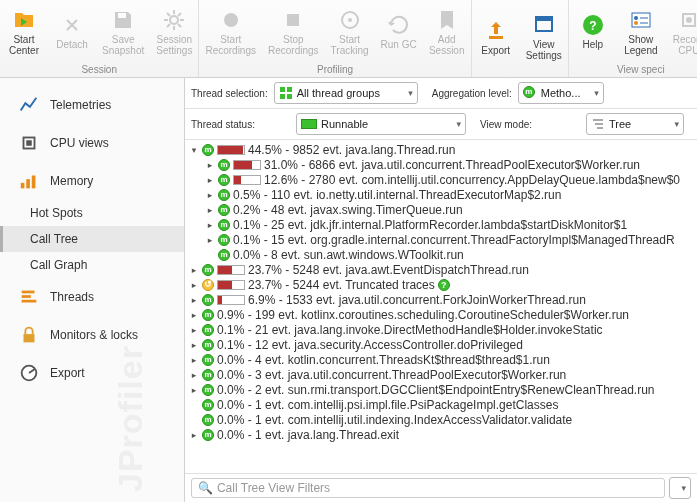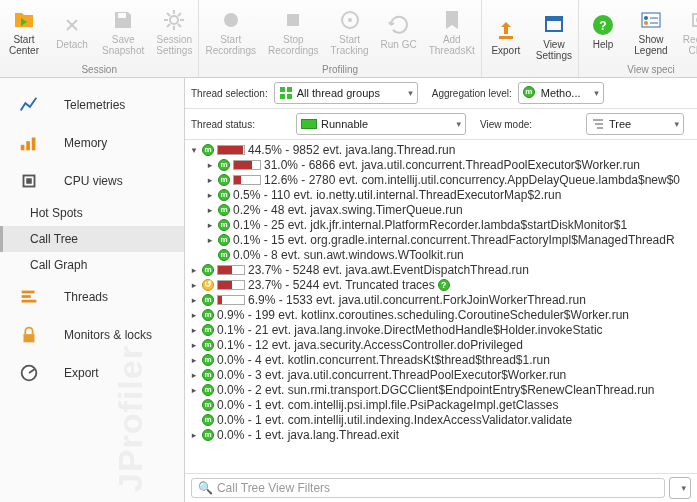--- a/index.html
+++ b/index.html
@@ -7,21 +7,21 @@
 .toolbar{height:78px;display:flex;border-bottom:1px solid #d0d0d0;background:linear-gradient(#fdfdfd,#f3f3f3);}
 .tgroup{display:flex;flex-direction:column;border-right:1px solid #e0e0e0;}
 .tbuttons{display:flex;flex:1;}
 .tbtn{display:flex;flex-direction:column;align-items:center;justify-content:center;padding:4px 6px;gap:2px;min-width:48px;cursor:pointer;}
 .tbtn.disabled{opacity:.4;cursor:default;}
 .tbtn .ic{width:24px;height:24px;display:flex;align-items:center;justify-content:center;}
 .tbtn .lbl{font-size:10px;color:#444;text-align:center;line-height:1.1;white-space:pre;}
 .tgrouplabel{text-align:center;font-size:10px;color:#888;padding:1px 0 2px;}
 .main{flex:1;display:flex;overflow:hidden;}
 .sidebar{width:185px;background:#fafafa;border-right:1px solid #d0d0d0;padding-top:8px;position:relative;}
-.navitem{display:flex;align-items:center;gap:24px;padding:8px 8px 8px 18px;cursor:pointer;}
+.navitem{display:flex;align-items:center;gap:10px;padding:8px 8px 8px 18px;cursor:pointer;}
 .navitem.sm{padding:6px 8px 6px 30px;}
 .navitem.sel{background:#e8e8e8;border-left:3px solid #b0b0b0;padding-left:27px;}
 .navitem .nic{width:22px;height:22px;display:flex;align-items:center;justify-content:center;}
 .navitem .nlbl{color:#333;font-size:12px;}
 .watermark{position:absolute;left:150px;bottom:10px;color:#eee;font-size:34px;font-weight:700;transform:rotate(-90deg);transform-origin:left bottom;letter-spacing:1px;}
 .content{flex:1;display:flex;flex-direction:column;overflow:hidden;}
 .optbar{display:flex;align-items:center;gap:6px;padding:4px 6px;border-bottom:1px solid #e0e0e0;}
 .optlbl{font-size:10px;color:#333;white-space:nowrap;}
 .combo{display:flex;align-items:center;border:1px solid #b8b8b8;border-radius:3px;height:22px;padding:0 4px;gap:4px;background:#fff;cursor:pointer;}
 .combo .cic{width:14px;height:14px;}
@@ -125,21 +125,21 @@
           </span>
           <span class="lbl">Run GC</span>
         </div>
         <div class="tbtn disabled">
           <span class="ic">
             <svg viewBox="0 0 24 24">
               <path fill="#888" d="M6 3h12v18l-6-4-6 4z"></path>
             </svg>
           </span>
           <span class="lbl">Add
-ThreadsKt</span>
+Session</span>
         </div>
       </div>
       <div class="tgrouplabel">Profiling</div>
     </div>
     <div class="tgroup">
       <div class="tbuttons">
         <div class="tbtn">
           <span class="ic">
             <svg viewBox="0 0 24 24">
               <path fill="#e88c1a" d="M12 3l5 5h-3v7h-4V8H7z"></path>
@@ -206,35 +206,35 @@
         <span class="nic">
           <svg viewBox="0 0 24 24">
             <polyline points="3,18 8,10 13,14 20,4" fill="none" stroke="#2a6db0" stroke-width="2"></polyline>
           </svg>
         </span>
         <span class="nlbl">Telemetries</span>
       </div>
       <div class="navitem">
         <span class="nic">
           <svg viewBox="0 0 24 24">
+            <rect x="6" y="6" width="12" height="12" fill="none" stroke="#555" stroke-width="2"></rect>
+            <rect x="9" y="9" width="6" height="6" fill="#555"></rect>
+          </svg>
+        </span>
+        <span class="nlbl">CPU views</span>
+      </div>
+      <div class="navitem">
+        <span class="nic">
+          <svg viewBox="0 0 24 24">
             <rect x="3" y="14" width="4" height="6" fill="#e88c1a"></rect>
             <rect x="9" y="10" width="4" height="10" fill="#e88c1a"></rect>
             <rect x="15" y="6" width="4" height="14" fill="#e88c1a"></rect>
           </svg>
         </span>
         <span class="nlbl">Memory</span>
-      </div>
-      <div class="navitem">
-        <span class="nic">
-          <svg viewBox="0 0 24 24">
-            <rect x="6" y="6" width="12" height="12" fill="none" stroke="#555" stroke-width="2"></rect>
-            <rect x="9" y="9" width="6" height="6" fill="#555"></rect>
-          </svg>
-        </span>
-        <span class="nlbl">CPU views</span>
       </div>
       <div class="navitem sm">
         <span class="nlbl">Hot Spots</span>
       </div>
       <div class="navitem sm sel">
         <span class="nlbl">Call Tree</span>
       </div>
       <div class="navitem sm">
         <span class="nlbl">Call Graph</span>
       </div>

